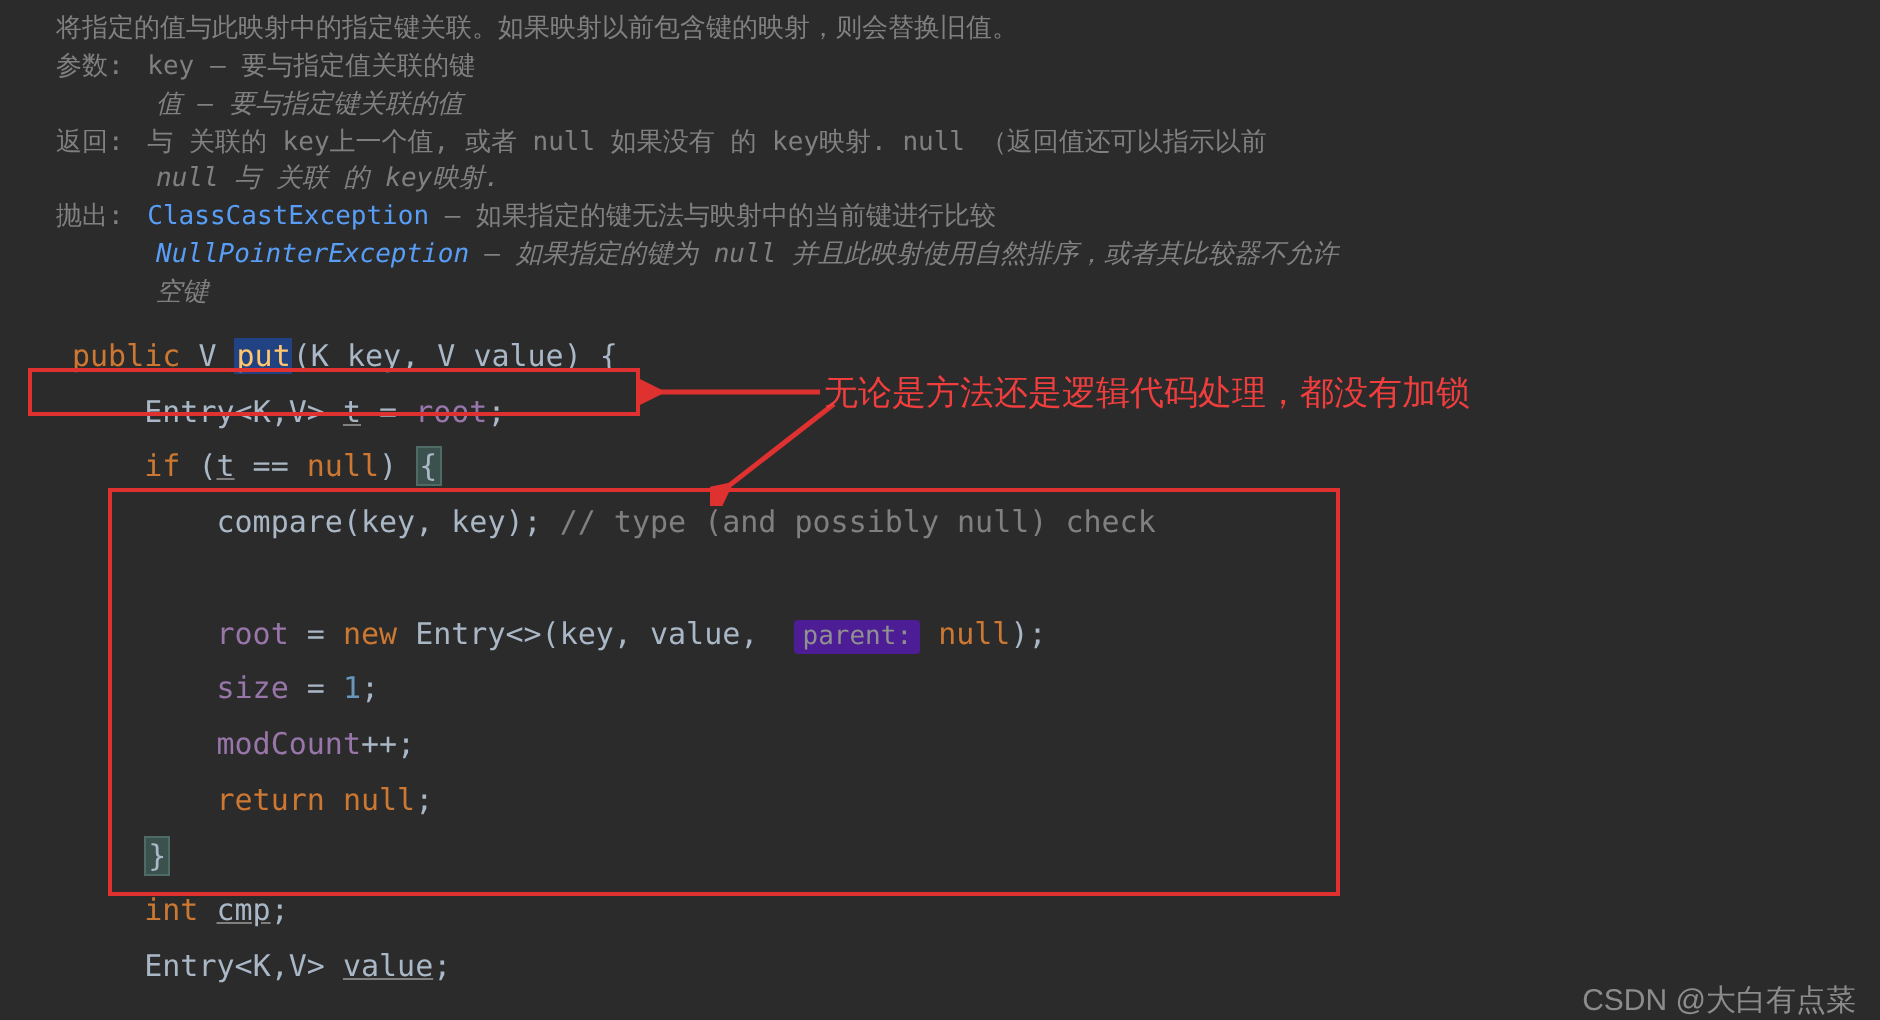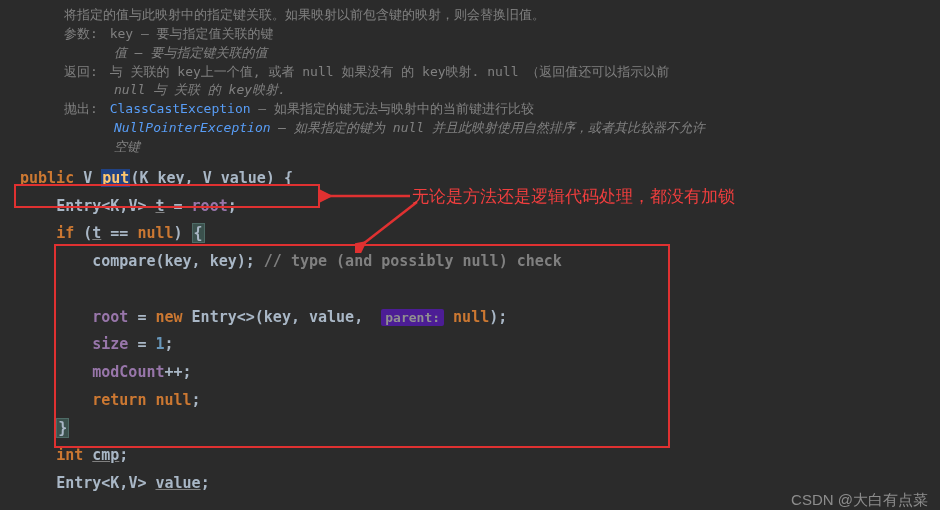--- a/index.html
+++ b/index.html
@@ -7,30 +7,30 @@
     background: #2b2b2b;
     font-family: 'Consolas', 'Monaco', monospace;
     font-size: 14px;
     color: #a9b7c6;
     width: 940px;
     height: 510px;
     overflow: hidden;
     position: relative;
   }
   .doc-block {
-    padding: 6px 0 8px 64px;
+    padding: 6px 0 8px 28px;
     line-height: 1.45;
     font-size: 13px;
   }
   .doc-line { color: #808080; }
   .doc-label { color: #808080; display: inline-block; }
   .doc-label-indent { margin-left: 4px; }
   .doc-indent { margin-left: 50px; font-style: italic; }
   .doc-link { color: #589df6; }
-  .code-block { padding: 0 0 0 20px; line-height: 1.85; font-size: 15px; font-weight: bold; }
+  .code-block { padding: 0 0 0 36px; line-height: 1.85; font-size: 15px; }
   .code-line { white-space: pre; }
   .kw { color: #cc7832; }
   .type { color: #a9b7c6; }
   .method { color: #ffc66d; }
   .param { color: #a9b7c6; }
   .comment { color: #808080; }
   .field { color: #9876aa; }
   .num { color: #6897bb; }
   .underline { text-decoration: underline; text-decoration-color: #808080; }
   .hint-box {

